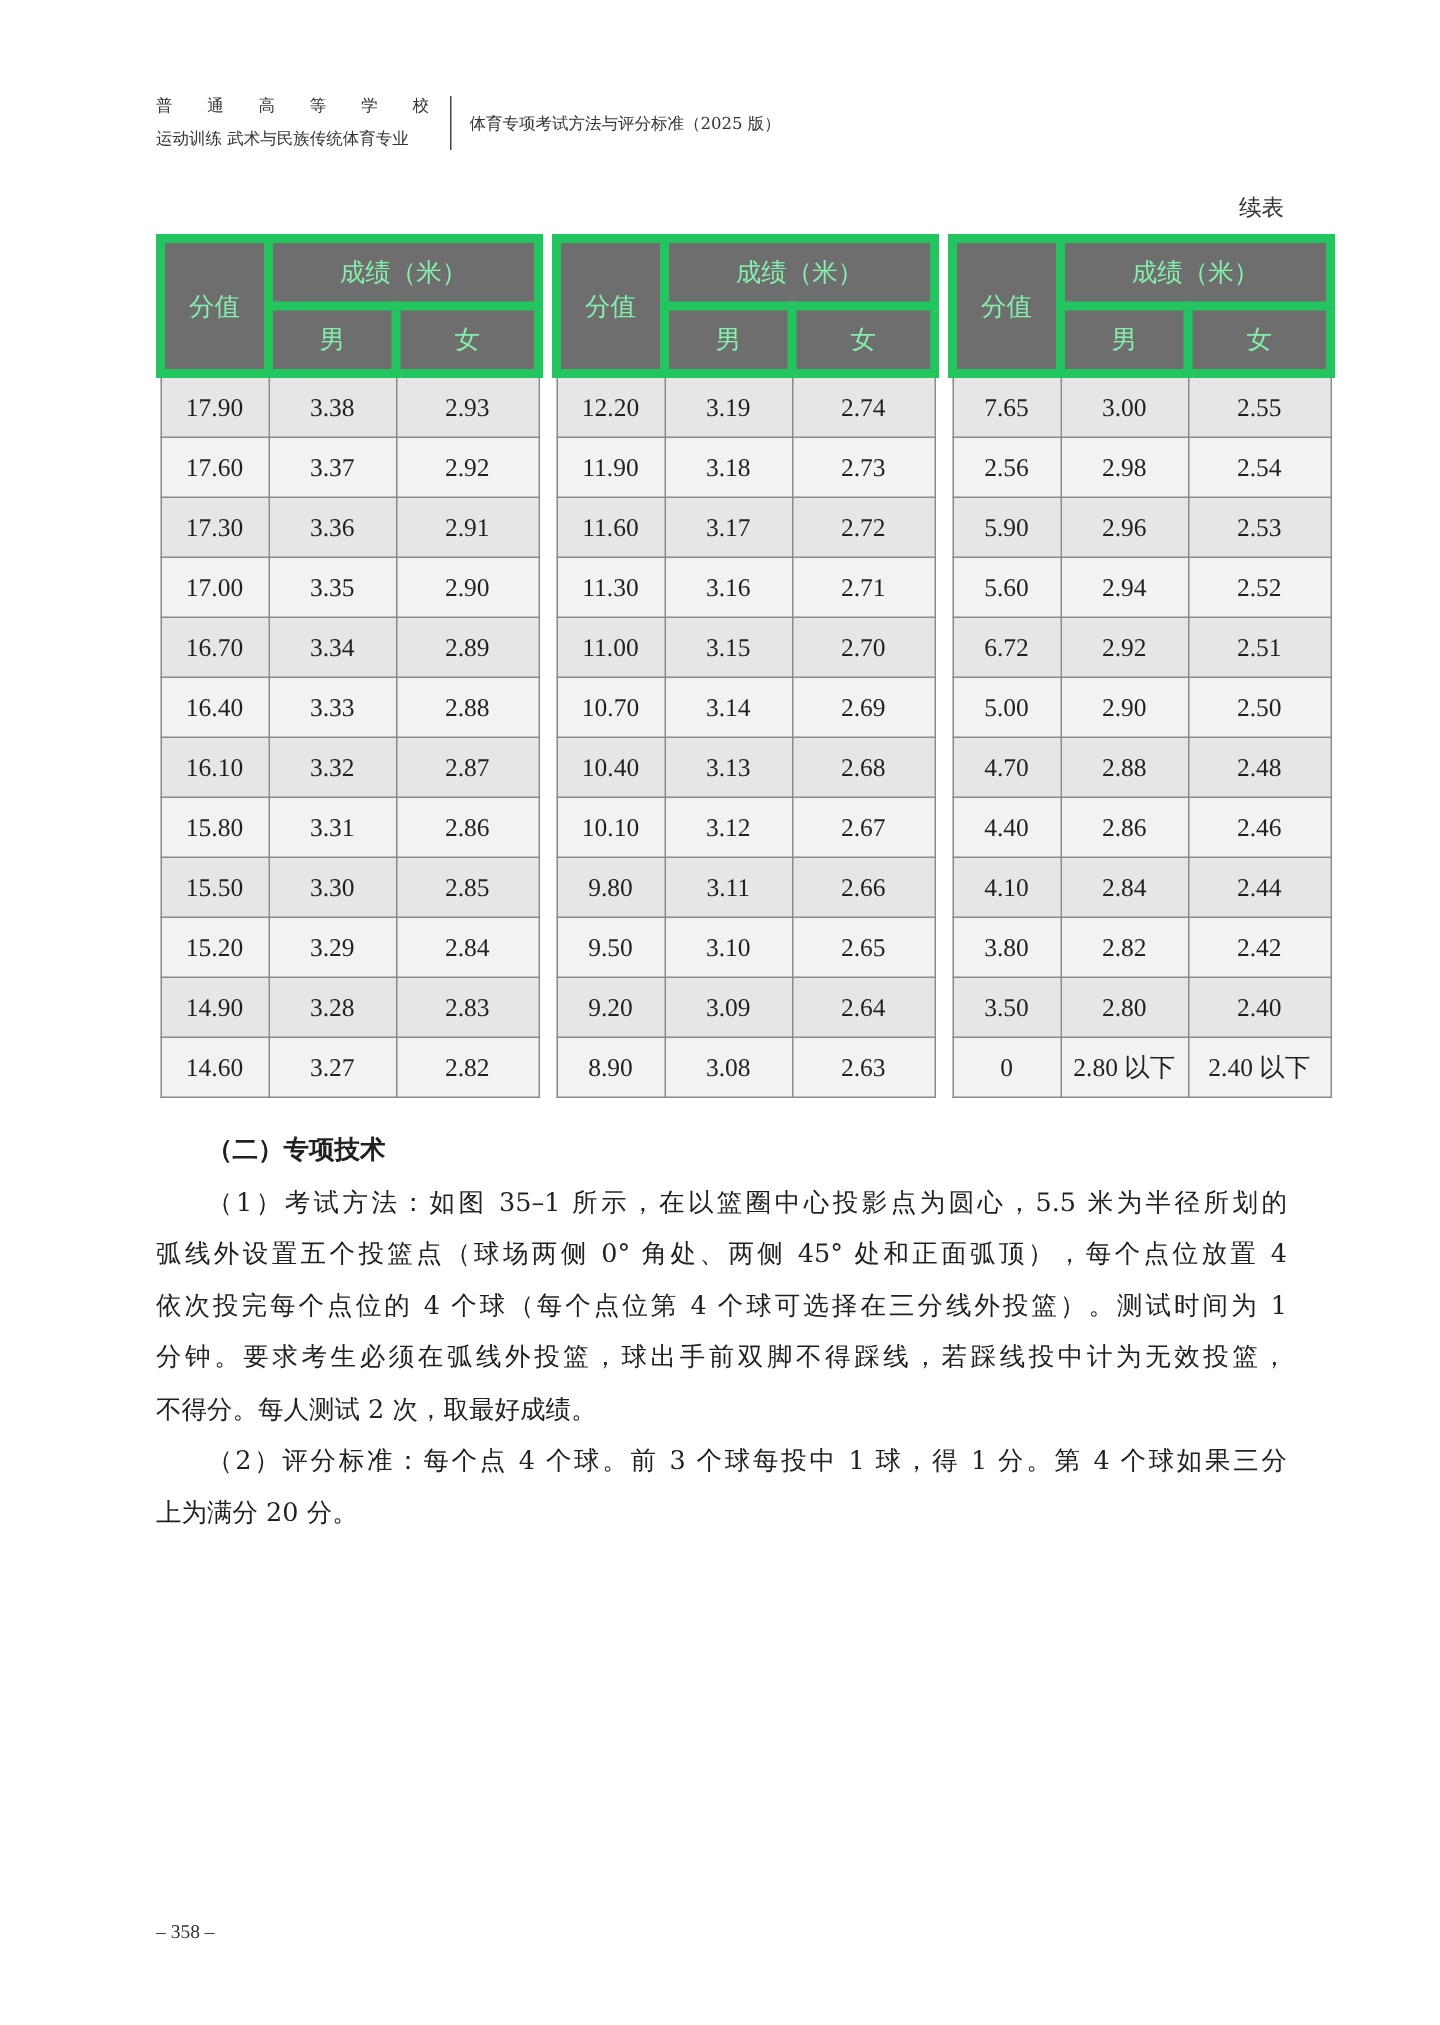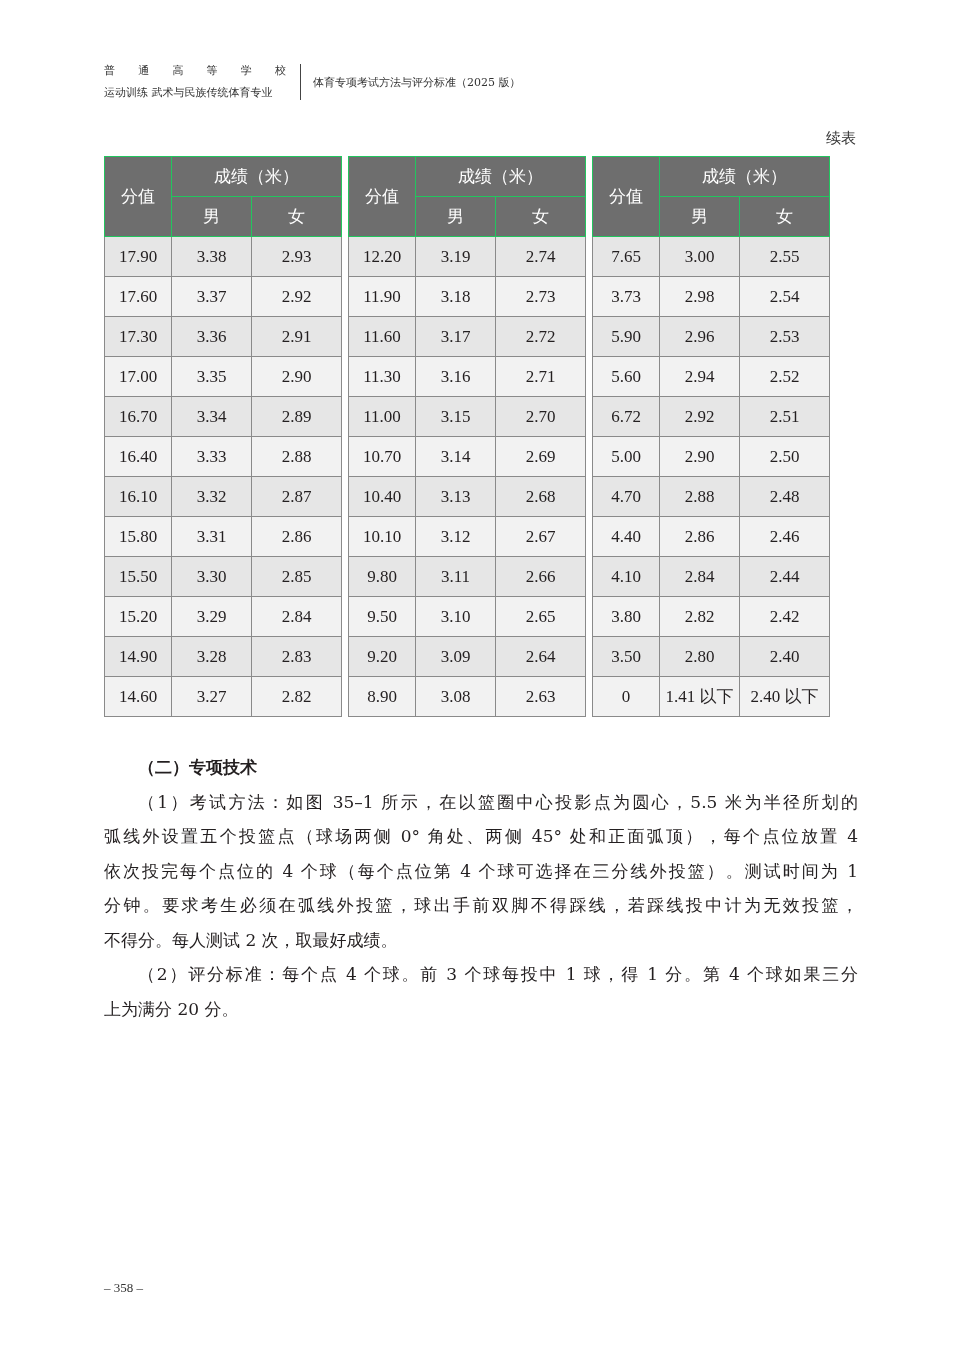--- a/index.html
+++ b/index.html
@@ -9,22 +9,22 @@
   .running-head { position: absolute; left: 104px; top: 64px; height: 36px; display: flex; align-items: stretch; }
   .rh-left { display: flex; flex-direction: column; justify-content: space-between; font-size: 11px; line-height: 14px; color: #333; }
   .rh-school { display: flex; justify-content: space-between; width: 182px; }
   .rh-divider { width: 1px; background: #444; margin: 0 12px 0 14px; }
   .rh-right { display: flex; align-items: center; font-size: 11px; color: #333; }
 
   .continued-label { position: absolute; right: 104px; top: 129px; font-size: 15px; color: #333; text-align: right; }
 
   .tables { position: absolute; left: 104px; top: 156px; display: flex; gap: 6px; }
   table.score { border-collapse: collapse; font-family: "Liberation Serif", "DejaVu Serif", serif; font-size: 17px; color: #231f20; }
-  table.score th { background: #6e6e6e; color: #ffffff; font-weight: normal; font-family: "DejaVu Serif", serif; font-size: 17px;
-                   border: 1px solid #22c55e; text-align: center; padding: 0; }
+  table.score th { background: #6e6e6e; color: #86efac; font-weight: normal; font-family: "DejaVu Serif", serif; font-size: 17px;
+                   border: 6px solid #22c55e; text-align: center; padding: 0; }
   table.score th.sub { height: 39px; }
   table.score th.top { height: 39px; }
   table.score td { border: 1px solid #8a8a8a; text-align: center; height: 39px; padding: 0; }
   table.score tr.odd td { background: #e6e6e6; }
   table.score tr.even td { background: #f2f2f2; }
   table.score td.c1, table.score th.c1 { width: 66px; }
   table.score td.c2, table.score th.c2 { width: 79px; }
   table.score td.c3, table.score th.c3 { width: 89px; }
   .t3 td.c1, .t3 th.c1 { width: 70px; }
   .t3 td.c2, .t3 th.c2 { width: 98px; }
@@ -222,21 +222,21 @@
         <th class="c3 sub">女</th>
       </tr>
     </thead>
     <tbody>
         <tr class="odd">
           <td class="c1">7.65</td>
           <td class="c2">3.00</td>
           <td class="c3">2.55</td>
         </tr>
         <tr class="even">
-          <td class="c1">3.73</td>
+          <td class="c1">2.56</td>
           <td class="c2">2.98</td>
           <td class="c3">2.54</td>
         </tr>
         <tr class="odd">
           <td class="c1">5.90</td>
           <td class="c2">2.96</td>
           <td class="c3">2.53</td>
         </tr>
         <tr class="even">
           <td class="c1">5.60</td>
@@ -273,21 +273,21 @@
           <td class="c2">2.82</td>
           <td class="c3">2.42</td>
         </tr>
         <tr class="odd">
           <td class="c1">3.50</td>
           <td class="c2">2.80</td>
           <td class="c3">2.40</td>
         </tr>
         <tr class="even">
           <td class="c1">0</td>
-          <td class="c2">1.41 以下</td>
+          <td class="c2">2.80 以下</td>
           <td class="c3">2.40 以下</td>
         </tr>
       </tbody>
   </table>
 </div>
 
 <section class="body-text">
   <p class="section-heading">（二）专项技术</p>
   <div>
     <p class="indent">（1）考试方法：如图 35–1 所示，在以篮圈中心投影点为圆心，5.5 米为半径所划的</p>

